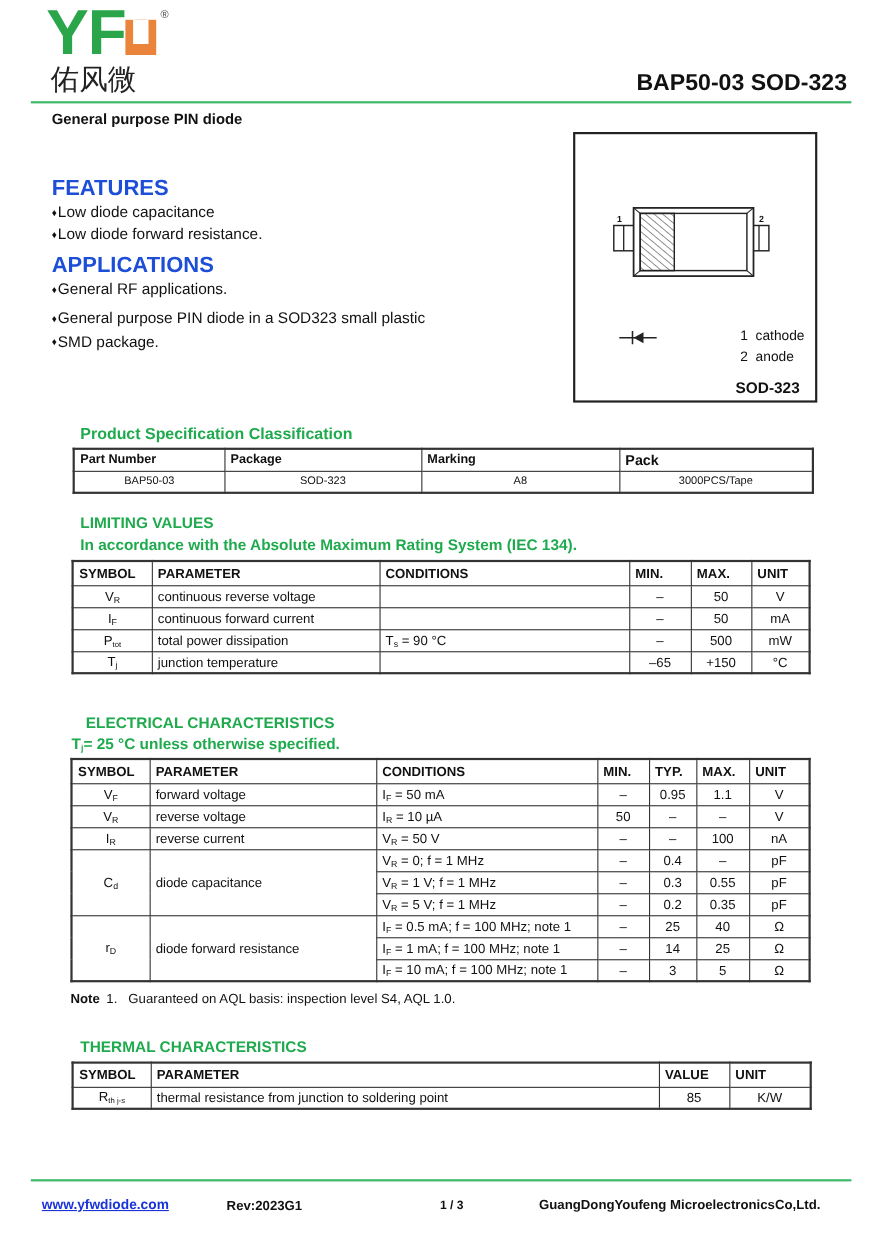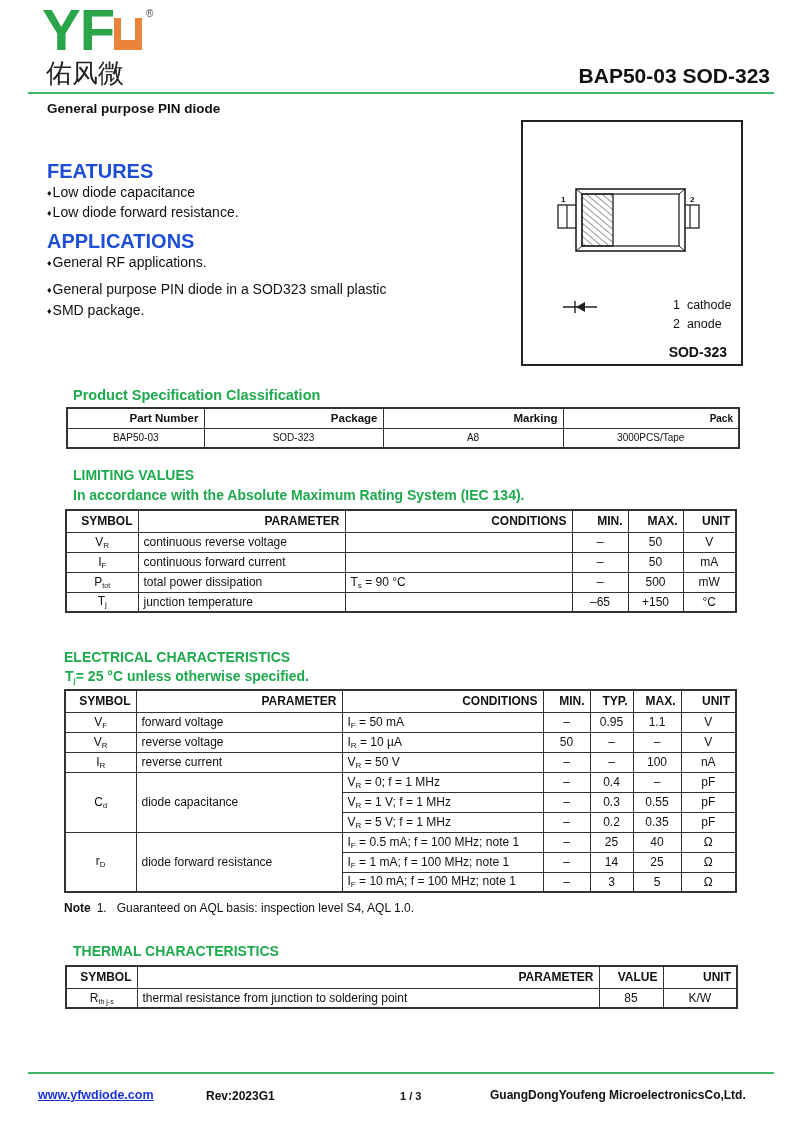--- a/index.html
+++ b/index.html
@@ -27,21 +27,21 @@
   .bullet-line .dia { display: inline-block; font-size: 9px; vertical-align: 1px; margin-right: 1px; }
 
   
   .pkg-box { left: 521px; top: 120px; width: 222px; height: 246px; border: 2px solid #222; }
   .pkg-label { position: absolute; right: 14px; bottom: 4px; font-size: 14px; font-weight: bold; }
   .pin-legend { position: absolute; left: 150px; top: 174px; font-size: 12.5px; line-height: 19px; }
 
   
   table { border-collapse: collapse; position: absolute; table-layout: fixed; }
   td, th { border: 1px solid #333; font-size: 12px; padding: 0 5px; height: 20px; white-space: nowrap; }
-  th { font-weight: bold; text-align: right; }
+  th { font-weight: bold; text-align: left; }
   .c { text-align: center; }
   .l { text-align: left; }
   table.outer { border: 2px solid #333; }
   sub { font-size: 8px; vertical-align: -2px; }
   .sub-sm { font-size: 7px; }
 
   .green-h { position: absolute; font-size: 14px; font-weight: bold; color: #1faa4e; }
 
   .note { left: 64px; top: 901px; font-size: 12px; }
   .note b { margin-right: 6px; }
@@ -125,21 +125,21 @@
       <col style="width:137px">
       <col style="width:179px">
       <col style="width:180px">
       <col style="width:176px">
     </colgroup>
   <tbody>
       <tr>
     <th style="font-size:11.5px;">Part Number</th>
     <th style="font-size:11.5px;">Package</th>
     <th style="font-size:11.5px;">Marking</th>
-    <th style="font-size:10px;">Pack</th>
+    <th style="font-size:13px;">Pack</th>
   </tr>
   <tr>
     <td class="c" style="font-size:10px;">BAP50-03</td>
     <td class="c" style="font-size:10px;">SOD-323</td>
     <td class="c" style="font-size:10px;">A8</td>
     <td class="c" style="font-size:10px;">3000PCS/Tape</td>
   </tr>
 </tbody>
   </table>
 
@@ -191,21 +191,21 @@
     <td class="c"><span>T</span><sub>j</sub></td>
     <td class="l">junction temperature</td>
     <td class="l"></td>
     <td class="c">–65</td>
     <td class="c">+150</td>
     <td class="c">°C</td>
   </tr>
 </tbody>
   </table>
 
-<div class="green-h" style="left:64px; top:649px;">ELECTRICAL CHARACTERISTICS</div>
+<div class="green-h" style="left:78px; top:649px;">ELECTRICAL CHARACTERISTICS</div>
 <div class="green-h" style="left:65px; top:668px;"><span>T</span><sub>j</sub><span>= 25 °C unless otherwise specified.</span></div>
 <table class="outer" style="left:64px; top:689px; width:671px;">
   <colgroup>
       <col style="width:71px">
       <col style="width:206px">
       <col style="width:201px">
       <col style="width:47px">
       <col style="width:43px">
       <col style="width:48px">
       <col style="width:55px">

